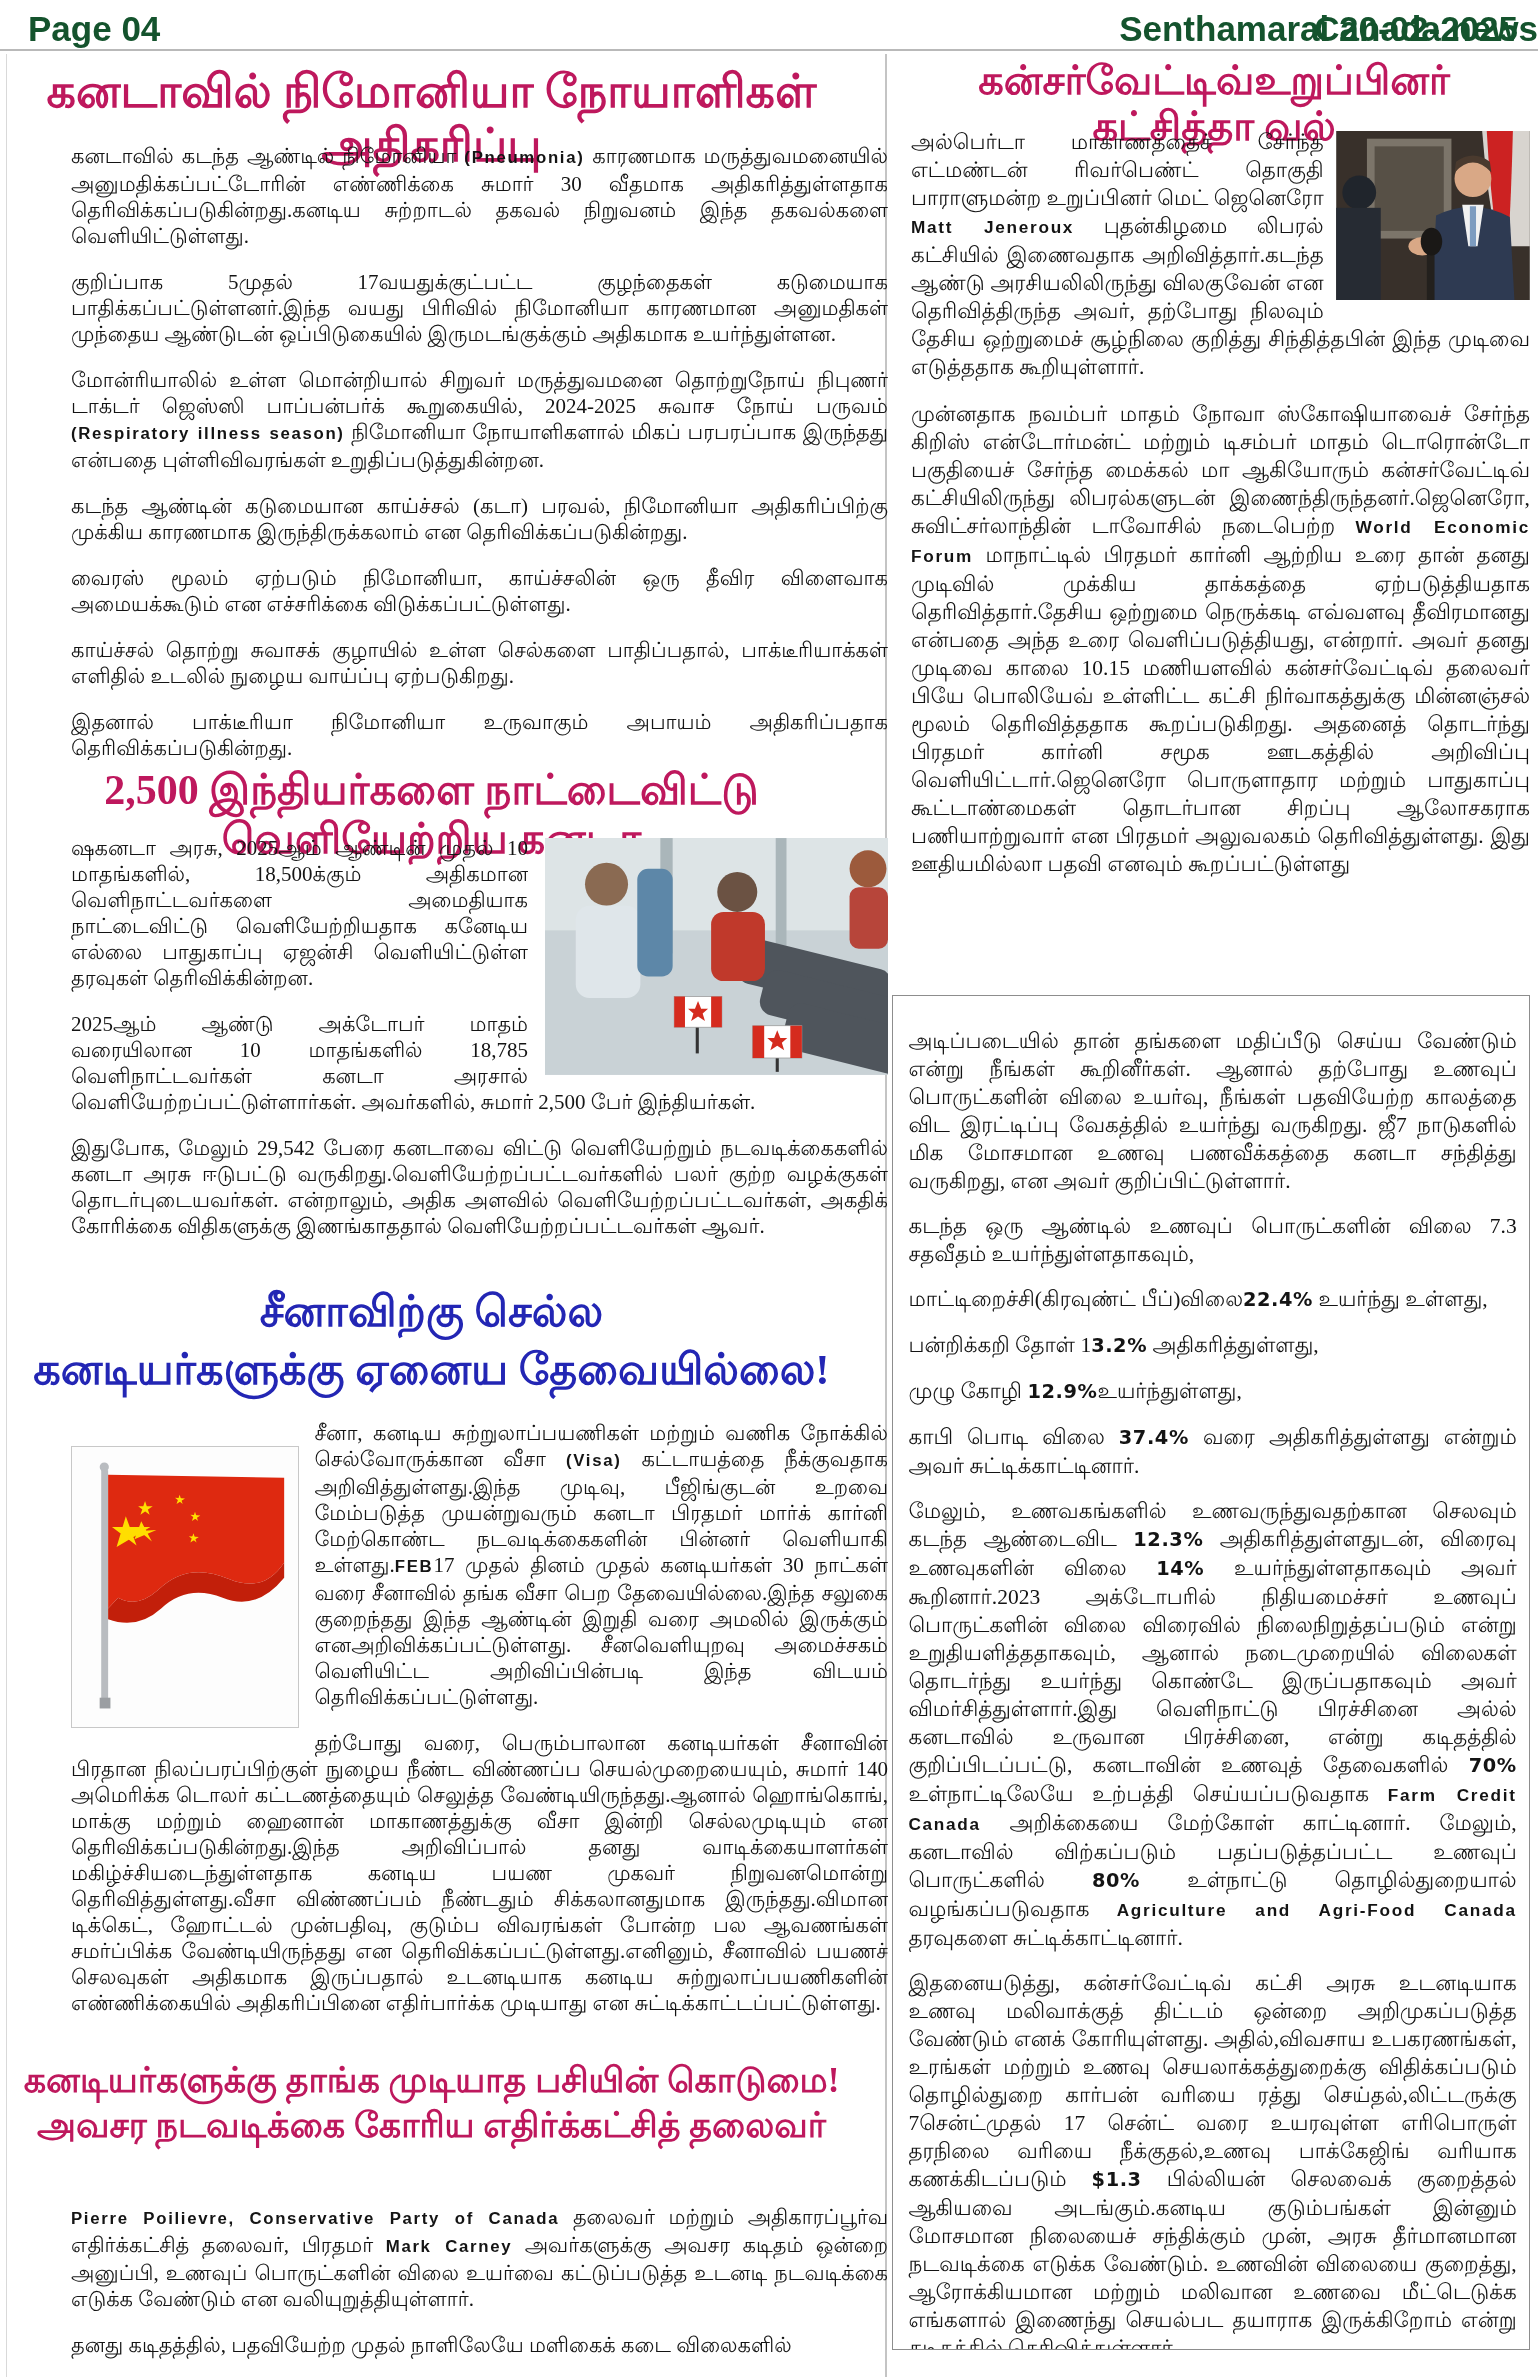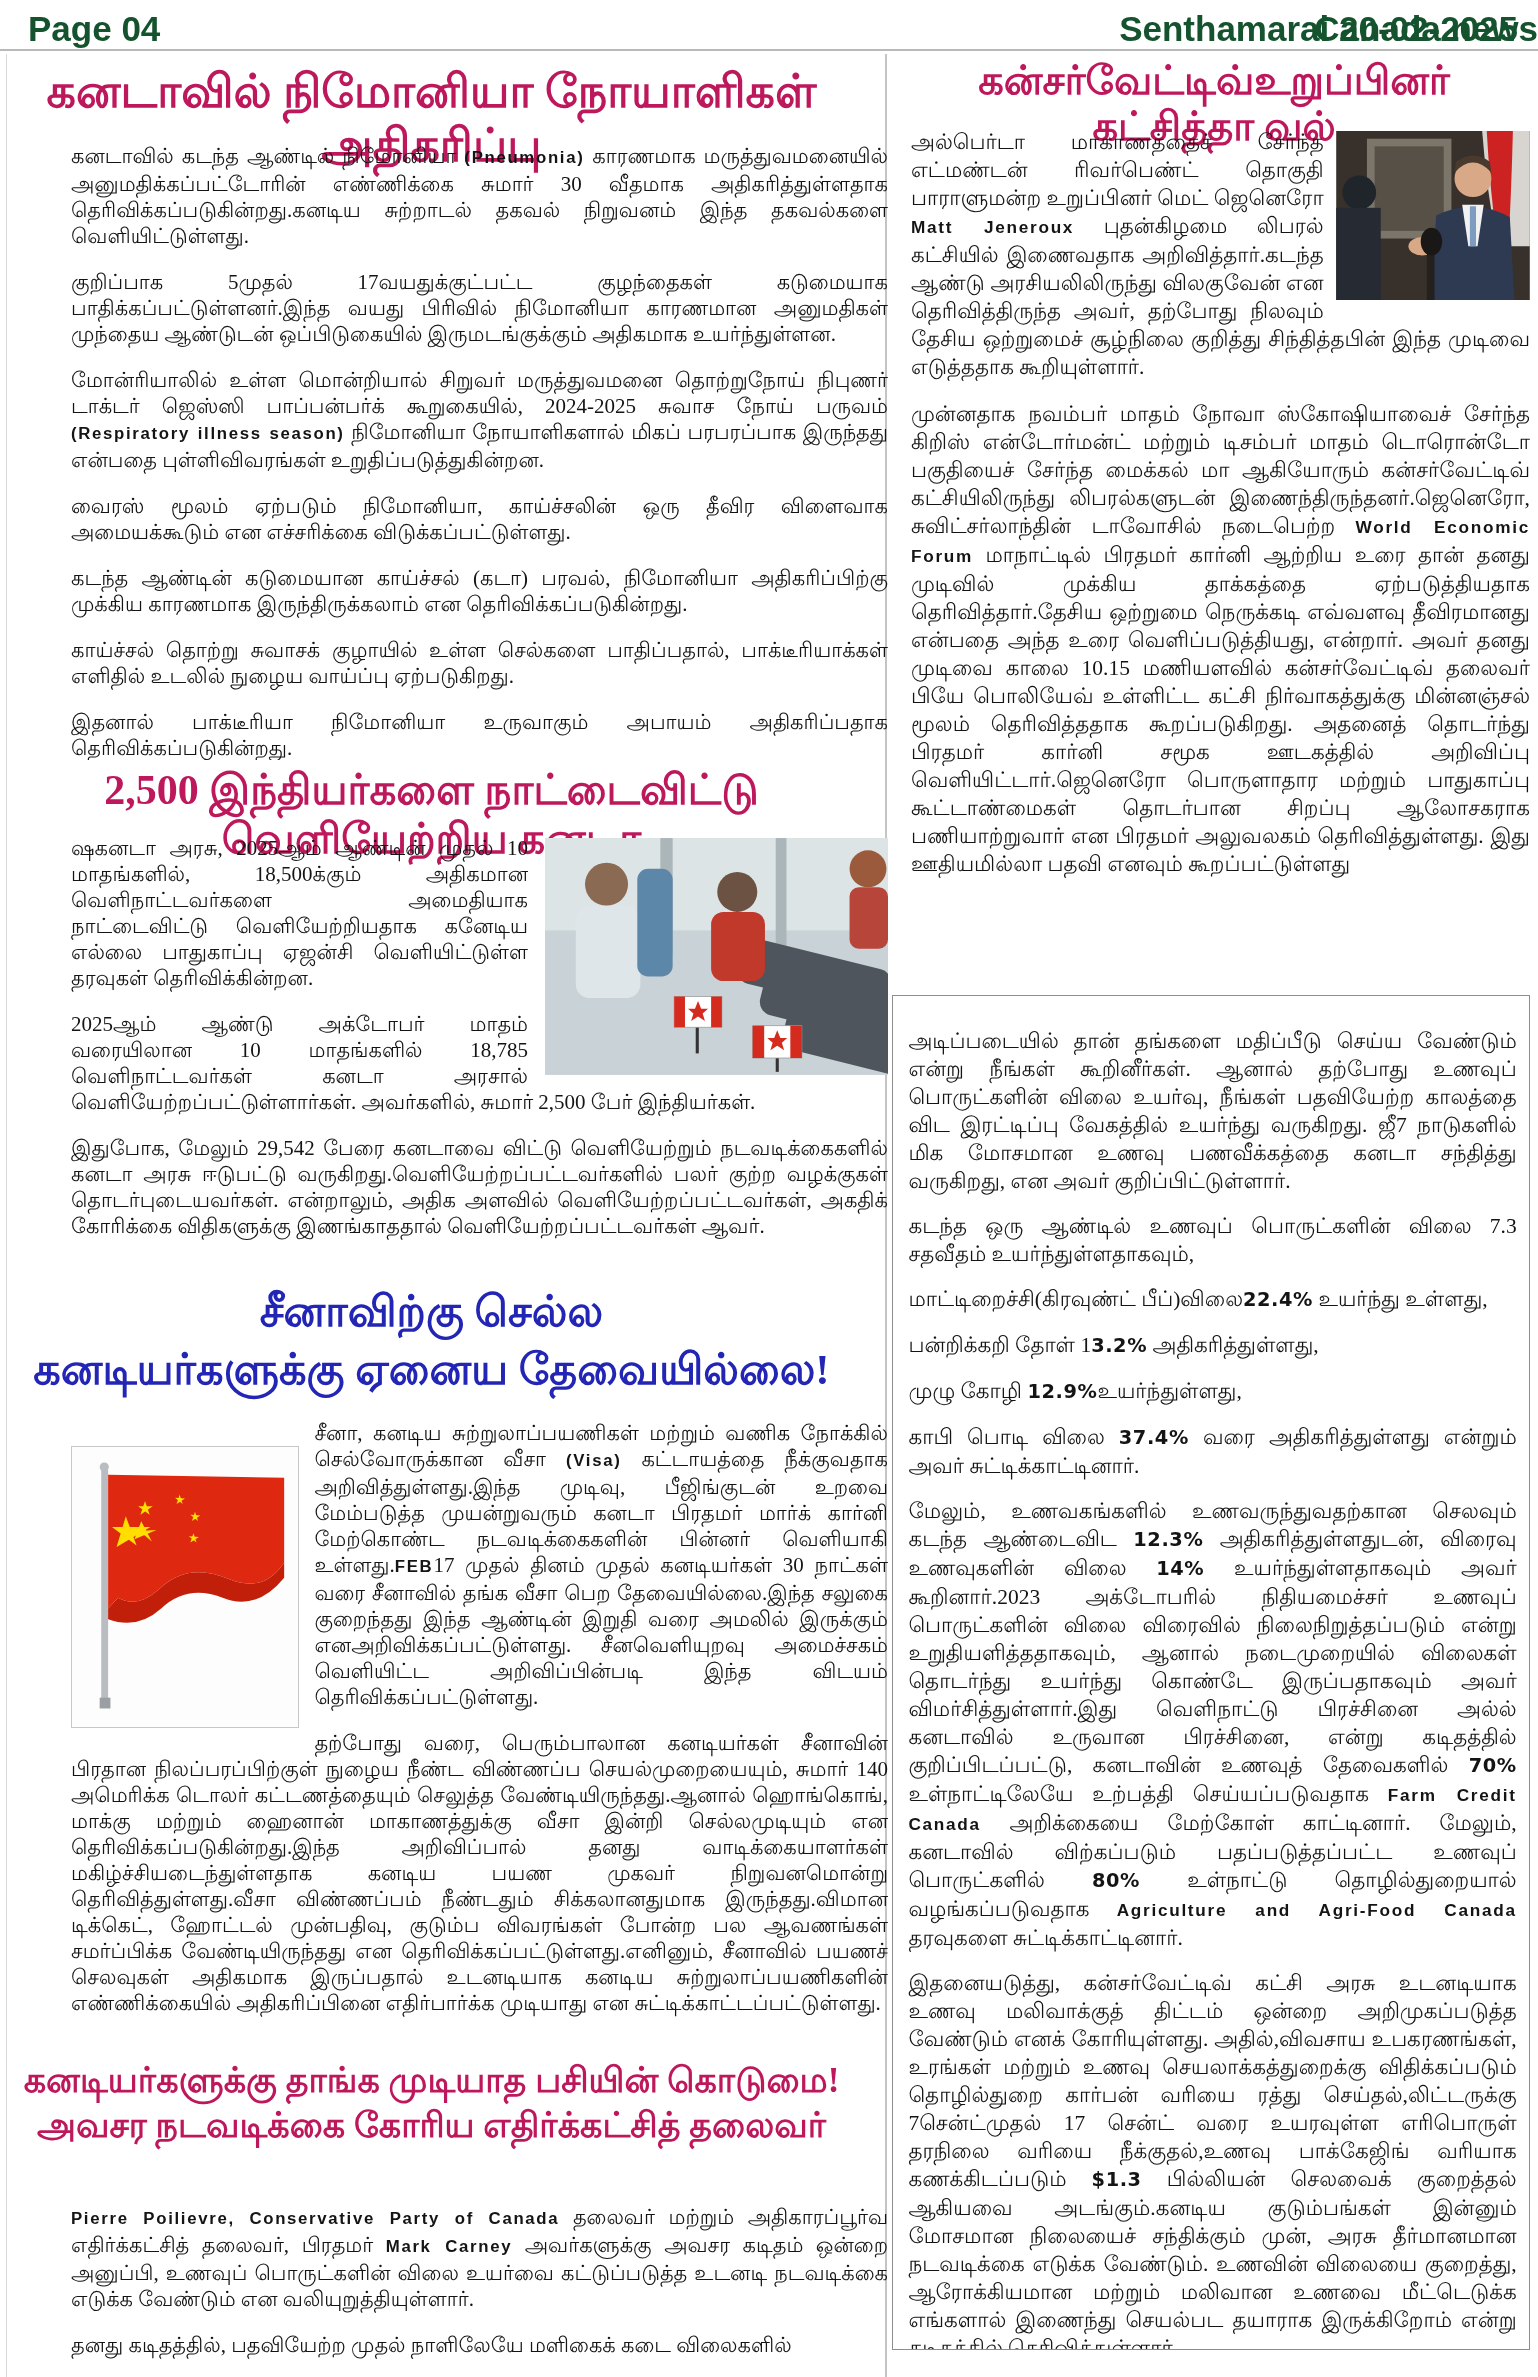--- a/index.html
+++ b/index.html
@@ -64,22 +64,22 @@
   </div>
   <div class="mast-rule"></div>
   <div class="page-edge"></div>
   <div class="col-divider"></div>
 
   <div class="headline h-art1">கனடாவில் நிமோனியா நோயாளிகள்  அதிகரிப்பு</div>
   <div class="body-block left-body art1-body">
       <p class="para"><span>கனடாவில் கடந்த ஆண்டில் நிமோனியா </span><span class="lat">(Pneumonia)</span><span> காரணமாக மருத்துவமனையில் அனுமதிக்கப்பட்டோரின் எண்ணிக்கை சுமார் 30 வீதமாக அதிகரித்துள்ளதாக தெரிவிக்கப்படுகின்றது.கனடிய சுற்றாடல் தகவல் நிறுவனம் இந்த தகவல்களை வெளியிட்டுள்ளது.</span></p>
       <p class="para"><span>குறிப்பாக 5முதல் 17வயதுக்குட்பட்ட குழந்தைகள் கடுமையாக பாதிக்கப்பட்டுள்ளனர்.இந்த வயது பிரிவில் நிமோனியா காரணமான அனுமதிகள் முந்தைய ஆண்டுடன் ஒப்பிடுகையில் இருமடங்குக்கும் அதிகமாக உயர்ந்துள்ளன.</span></p>
       <p class="para"><span>மோன்ரியாலில் உள்ள மொன்றியால் சிறுவர் மருத்துவமனை தொற்றுநோய் நிபுணர் டாக்டர் ஜெஸ்ஸி பாப்பன்பர்க் கூறுகையில், 2024-2025 சுவாச நோய் பருவம் </span><span class="lat">(Respiratory illness season)</span><span> நிமோனியா நோயாளிகளால் மிகப் பரபரப்பாக இருந்தது என்பதை புள்ளிவிவரங்கள் உறுதிப்படுத்துகின்றன.</span></p>
+      <p class="para"><span>கடந்த ஆண்டின் கடுமையான காய்ச்சல் (கடா) பரவல், நிமோனியா அதிகரிப்பிற்கு முக்கிய காரணமாக இருந்திருக்கலாம் என தெரிவிக்கப்படுகின்றது.</span></p>
       <p class="para"><span>வைரஸ் மூலம் ஏற்படும் நிமோனியா, காய்ச்சலின் ஒரு தீவிர விளைவாக அமையக்கூடும் என எச்சரிக்கை விடுக்கப்பட்டுள்ளது.</span></p>
-      <p class="para"><span>கடந்த ஆண்டின் கடுமையான காய்ச்சல் (கடா) பரவல், நிமோனியா அதிகரிப்பிற்கு முக்கிய காரணமாக இருந்திருக்கலாம் என தெரிவிக்கப்படுகின்றது.</span></p>
       <p class="para"><span>காய்ச்சல் தொற்று சுவாசக் குழாயில் உள்ள செல்களை பாதிப்பதால், பாக்டீரியாக்கள் எளிதில் உடலில் நுழைய வாய்ப்பு ஏற்படுகிறது.</span></p>
       <p class="para"><span>இதனால் பாக்டீரியா நிமோனியா உருவாகும் அபாயம் அதிகரிப்பதாக தெரிவிக்கப்படுகின்றது.</span></p>
     </div>
 
   <div class="headline h-art2">2,500 இந்தியர்களை நாட்டைவிட்டு வெளியேற்றிய கனடா</div>
   <div class="body-block left-body art2-body">
     <figure class="fig-deport">
       <svg viewBox="0 0 446 308">
         <rect width="446" height="308" fill="#c9d2d6"></rect>
         <rect x="0" y="0" width="446" height="120" fill="#dde4e6"></rect>

